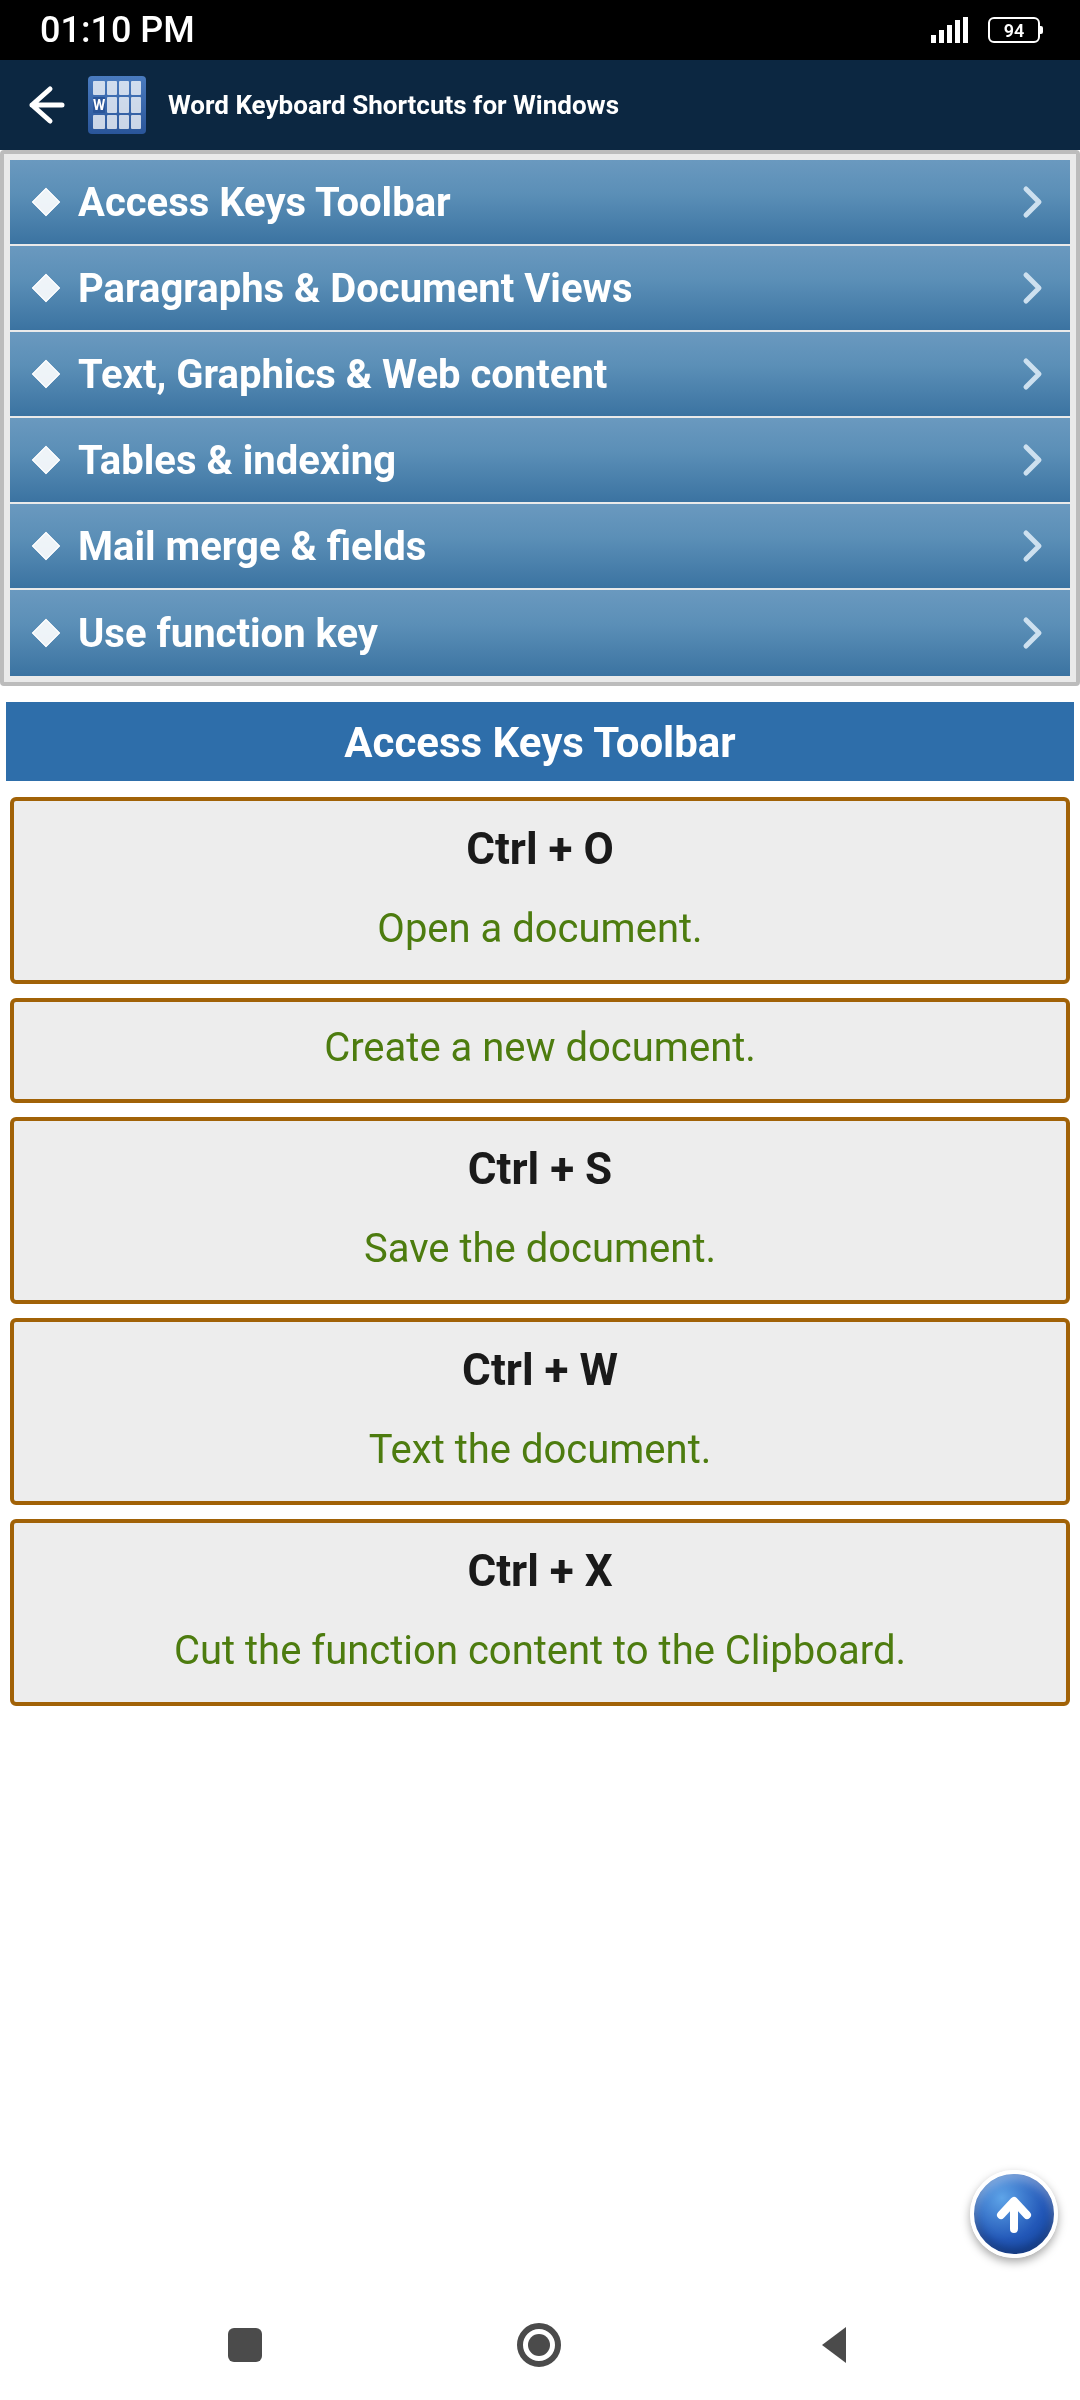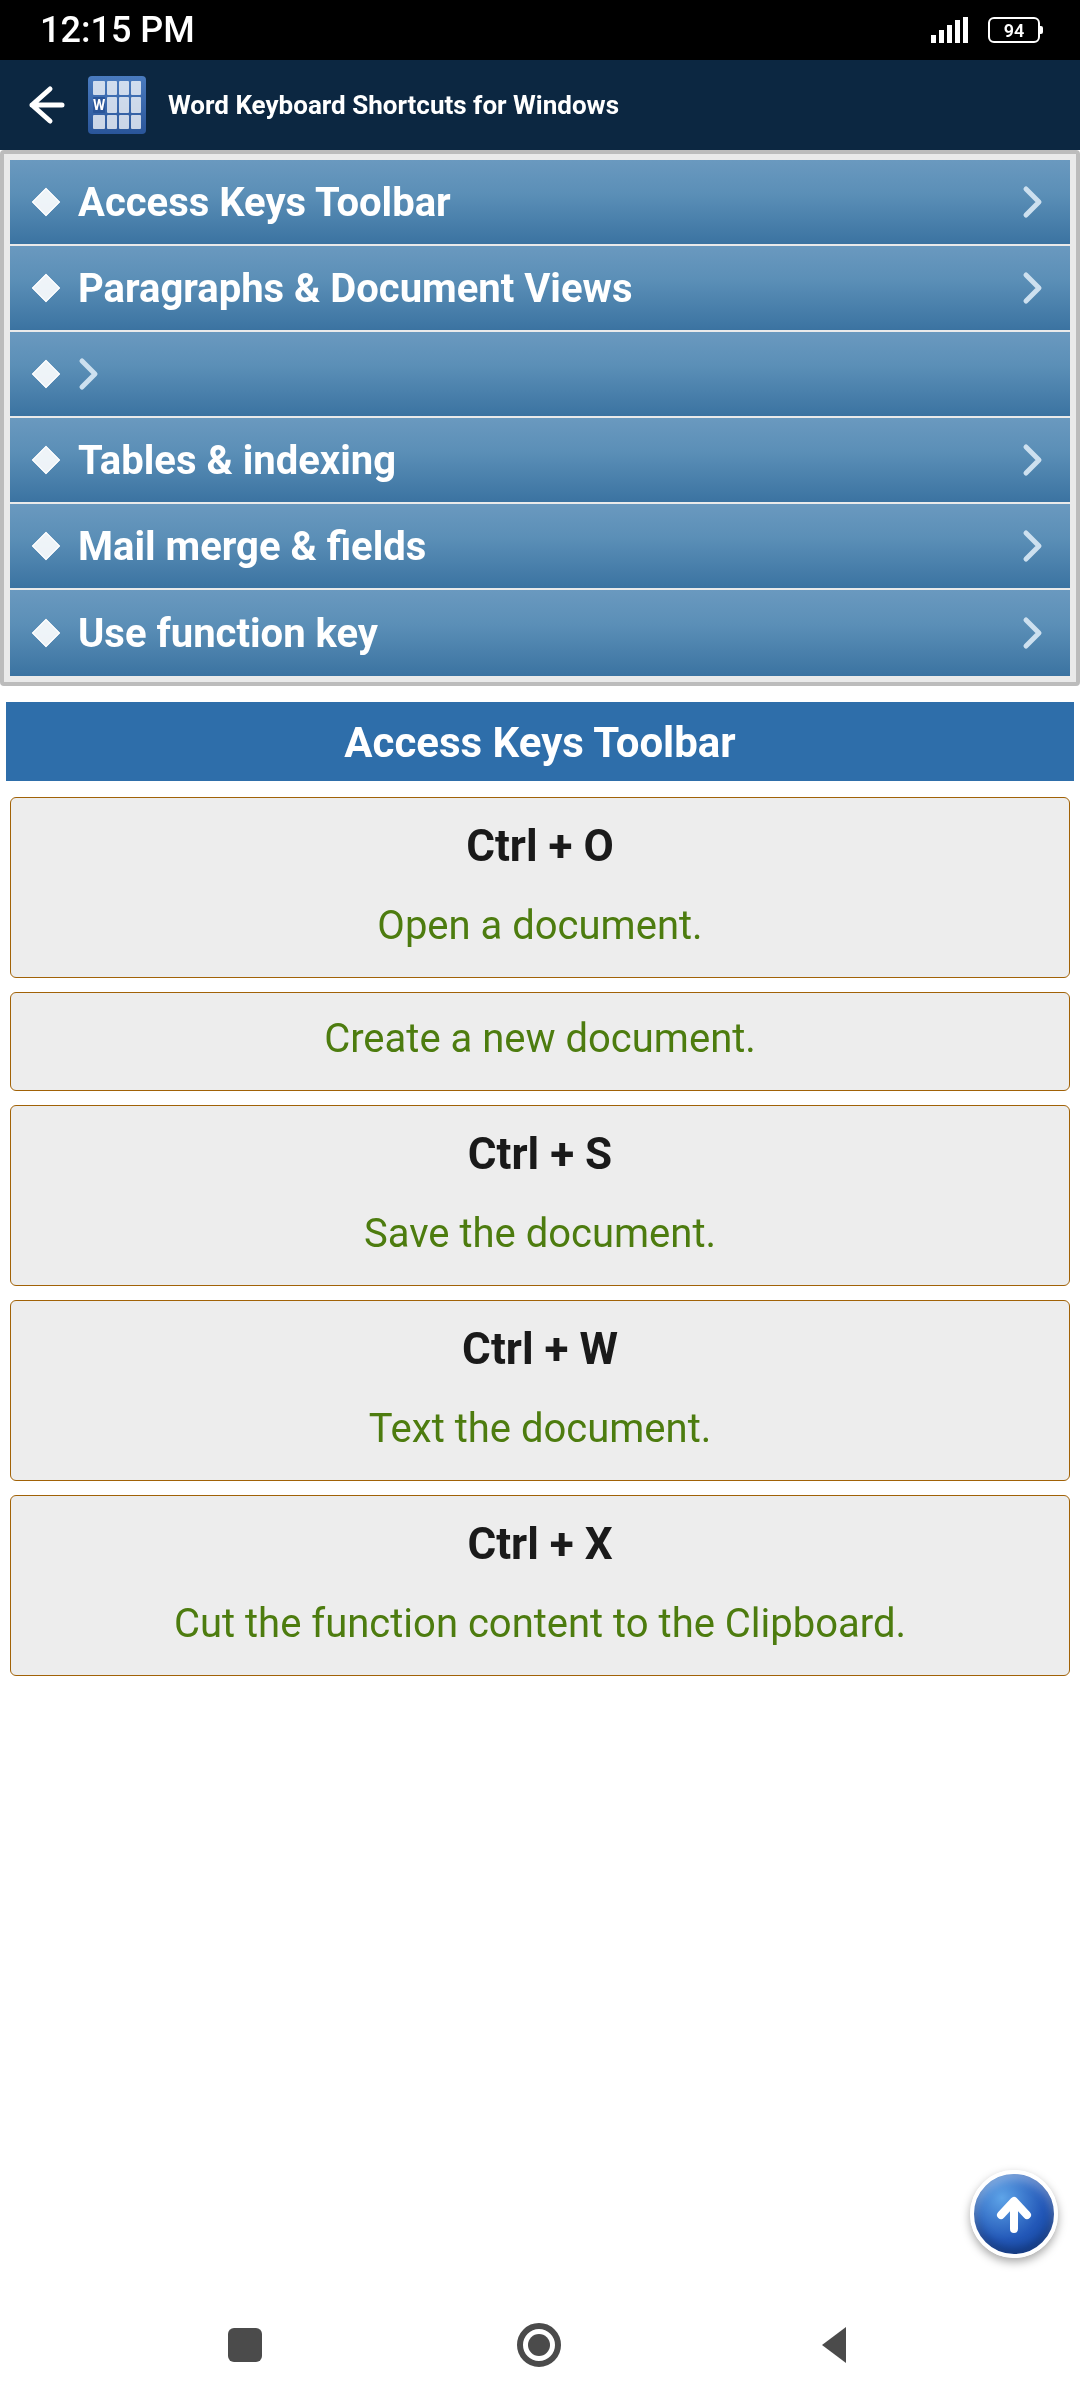--- a/index.html
+++ b/index.html
@@ -164,21 +164,21 @@
     font-size: 42px;
     font-weight: 700;
     padding: 16px 0 14px 0;
     margin: 0 6px 16px 6px;
   }
 
   
   .cards { padding: 0 10px; }
   .card {
     background: #ededed;
-    border: 1px solid #a16207;
+    border: 4px solid #a16207;
     border-radius: 6px;
     padding: 22px 12px 28px 12px;
     margin-bottom: 14px;
     text-align: center;
   }
   .card-key {
     font-size: 44px;
     font-weight: 700;
     color: #1a1a1a;
     margin-bottom: 30px;
@@ -238,21 +238,21 @@
     background: #4b4b4b;
     border-radius: 50%;
     transform: translate(-50%, -50%);
   }
   .nav-back svg { display: block; }
 </style>
 </head>
 <body>
 
 <div class="status-bar">
-  <div class="status-time">12:15 PM</div>
+  <div class="status-time">01:10 PM</div>
   <div class="status-right">
     <div class="signal-bars">
       <span></span>
         <span></span>
         <span></span>
         <span></span>
         <span></span>
     </div>
     <div class="battery">94</div>
   </div>
@@ -298,20 +298,21 @@
         <div class="diamond"></div>
         <div class="cat-label">Paragraphs &amp; Document Views</div>
         <div class="chevron">
           <svg width="22" height="34" viewBox="0 0 22 34">
             <path d="M4 4 L17 17 L4 30" stroke="#cde0ef" stroke-width="5" fill="none" stroke-linecap="round" stroke-linejoin="round"></path>
           </svg>
         </div>
       </div>
       <div class="cat-item">
         <div class="diamond"></div>
+        <div class="cat-label">Text, Graphics &amp; Web content</div>
         <div class="chevron">
           <svg width="22" height="34" viewBox="0 0 22 34">
             <path d="M4 4 L17 17 L4 30" stroke="#cde0ef" stroke-width="5" fill="none" stroke-linecap="round" stroke-linejoin="round"></path>
           </svg>
         </div>
       </div>
       <div class="cat-item">
         <div class="diamond"></div>
         <div class="cat-label">Tables &amp; indexing</div>
         <div class="chevron">

